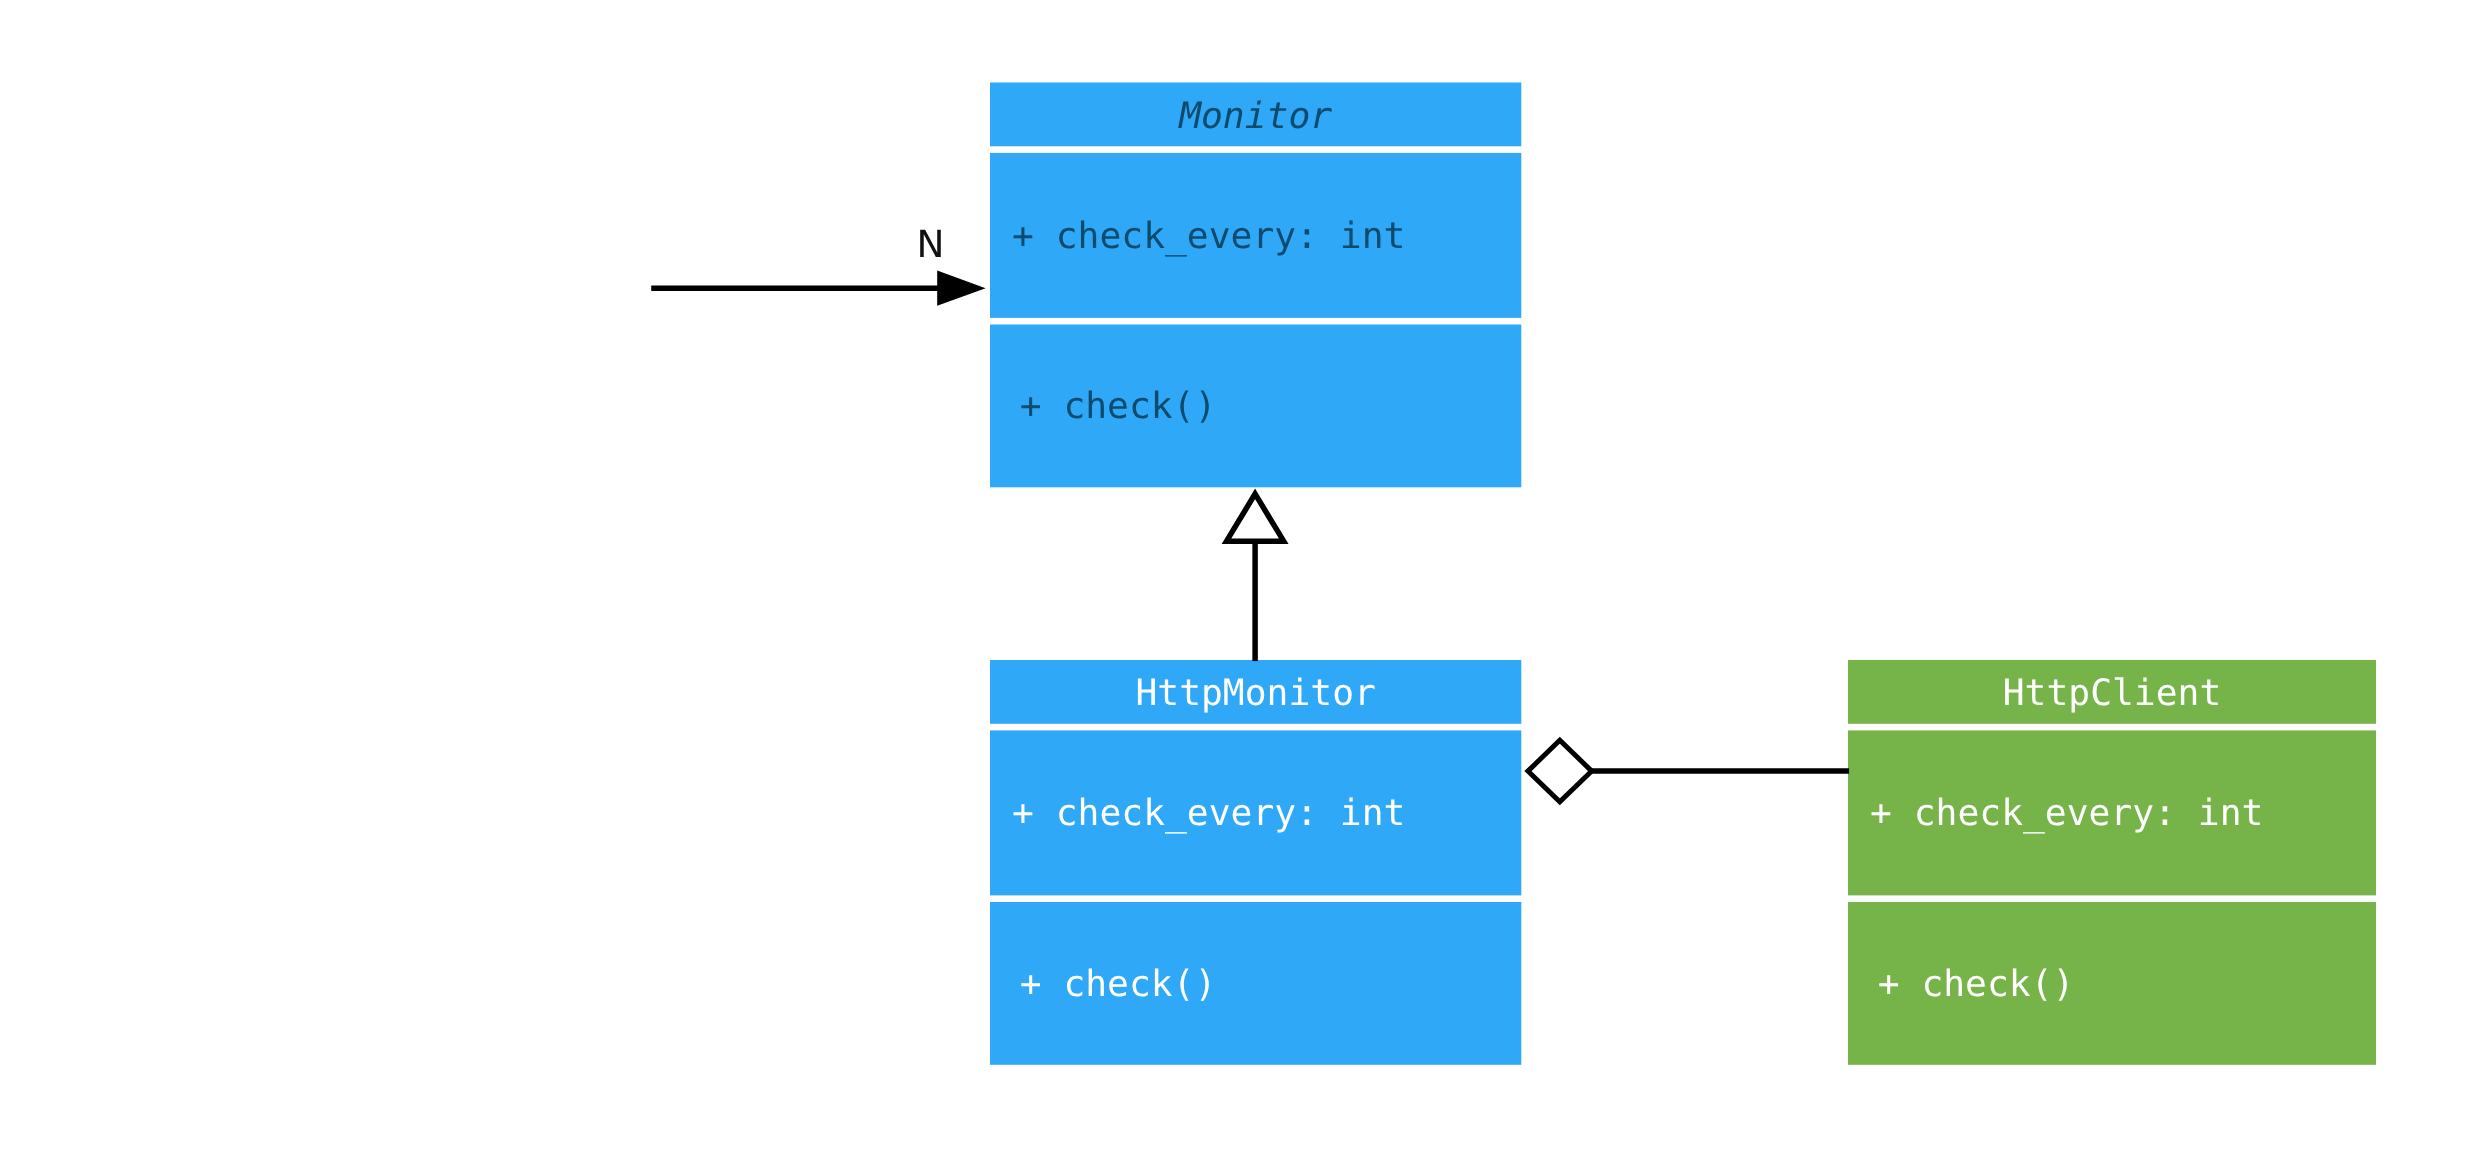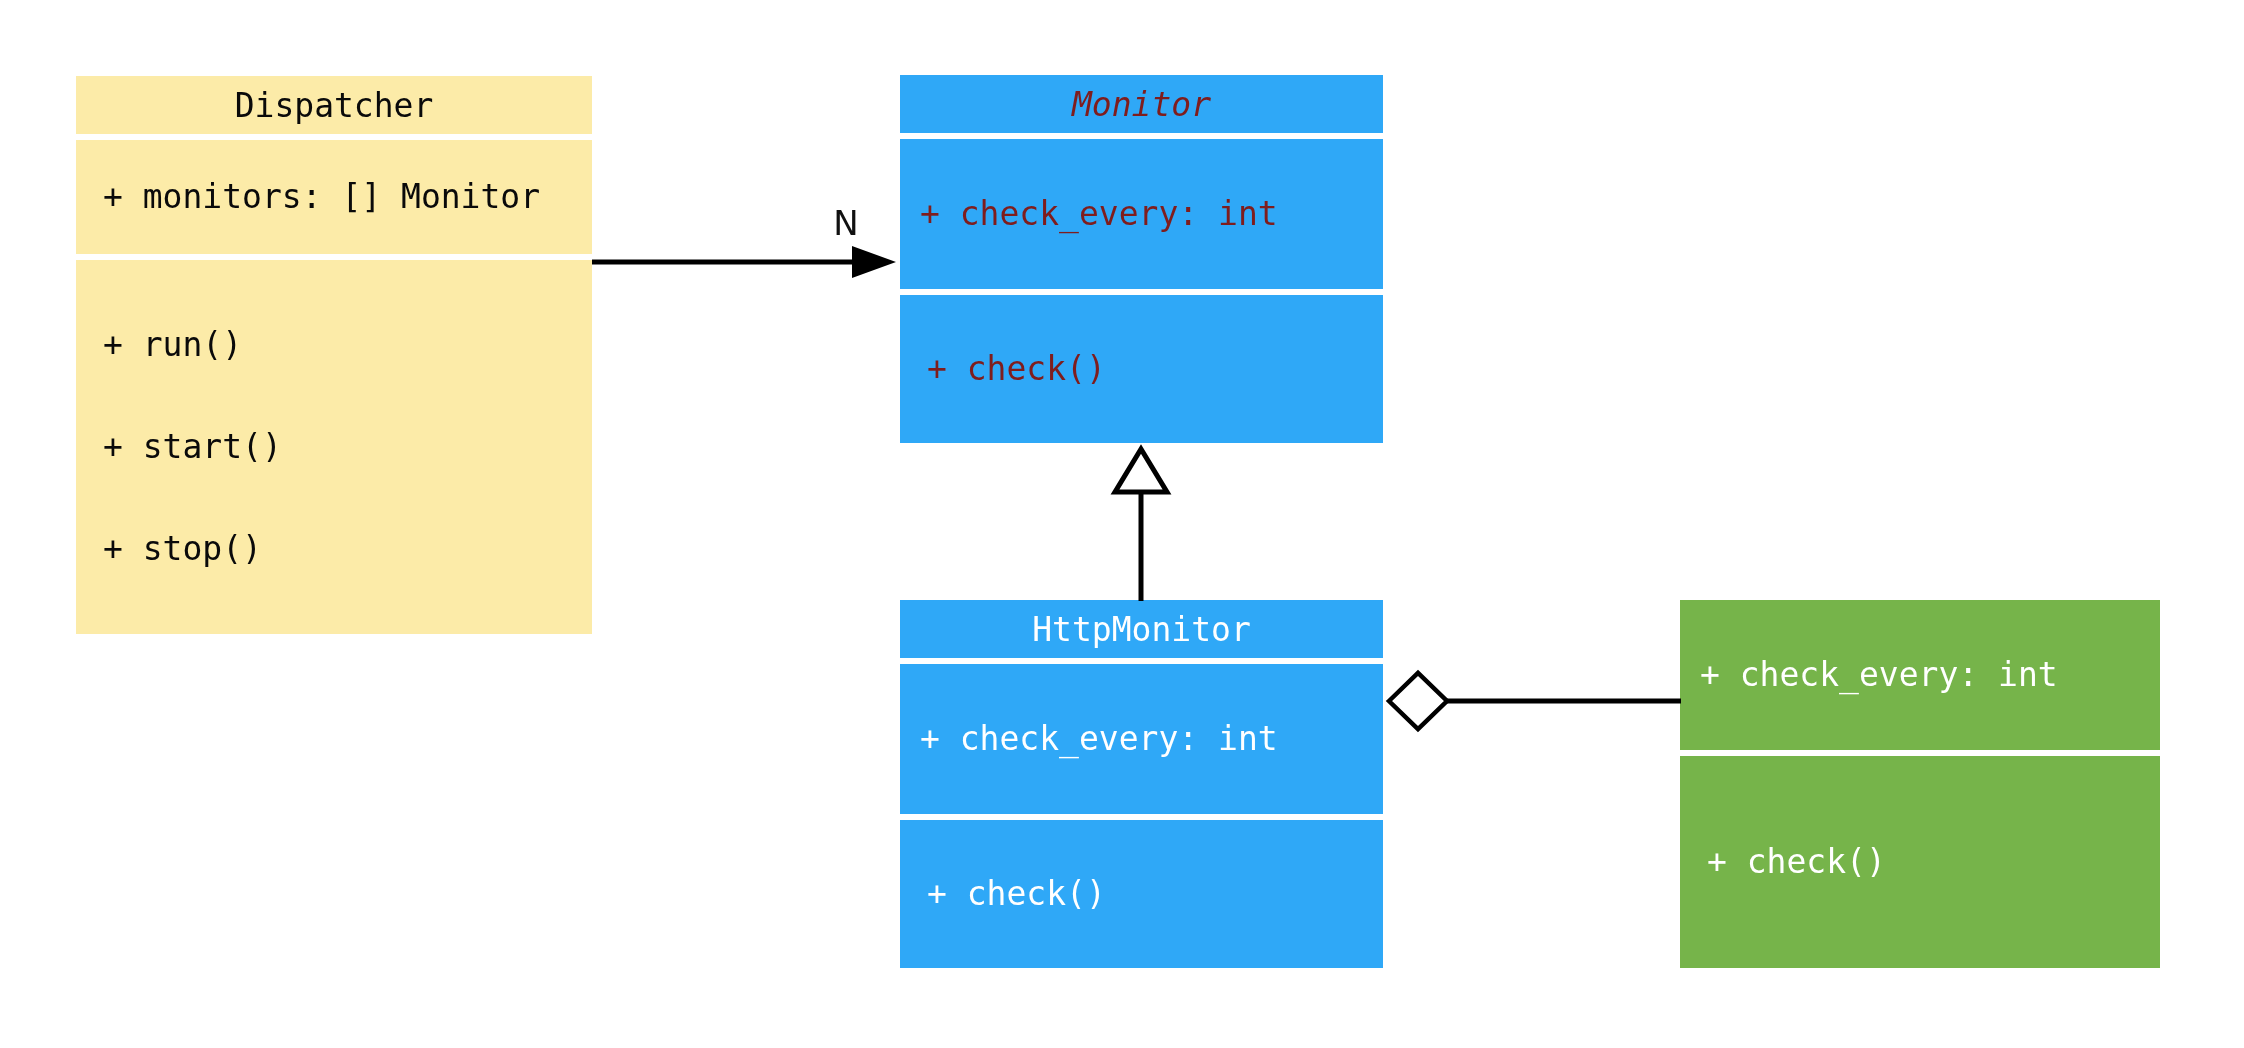--- a/index.html
+++ b/index.html
@@ -57,55 +57,43 @@
     font-family: "DejaVu Sans", "Liberation Sans", sans-serif;
     font-size: 34px;
     color: #111111;
   }
 </style>
 </head>
 <body>
 
 <div class="canvas">
 
-  <div class="uml-class box-a" style="left: 76px; top: 76px; width: 516px; height: 368px; color: rgb(10, 10, 10);">
-    <div class="sec sec-title" style="background: rgb(252, 235, 168);">Dispatcher</div>
-    <div class="sec sec-attrs" style="background: rgb(252, 235, 168);">
-      <div class="lines">+ monitors: [] Monitor</div>
-    </div>
-    <div class="sec sec-methods" style="background: rgb(252, 235, 168);">
-      <div class="lines">
-        <div>+ run()</div>
-        <div>+ start()</div>
-        <div>+ stop()</div>
-      </div>
-    </div>
-  </div>
 
-  <div class="uml-class box-b" style="left: 900px; top: 75px; width: 483px; height: 368px; color: #7f1d1d;">
+  <div class="uml-class box-b" style="left: 900px; top: 75px; width: 483px; height: 368px; color: #0c4a6e;">
     <div class="sec sec-title abstract" style="background: rgb(47, 168, 247);">Monitor</div>
     <div class="sec sec-attrs" style="background: rgb(47, 168, 247);">
       <div class="lines">+ check_every: int</div>
     </div>
     <div class="sec sec-methods" style="background: rgb(47, 168, 247);">
       <div class="lines">+ check()</div>
     </div>
   </div>
 
   <div class="uml-class box-b" style="left: 900px; top: 600px; width: 483px; height: 368px; color: rgb(255, 255, 255);">
     <div class="sec sec-title" style="background: rgb(47, 168, 247);">HttpMonitor</div>
     <div class="sec sec-attrs" style="background: rgb(47, 168, 247);">
       <div class="lines">+ check_every: int</div>
     </div>
     <div class="sec sec-methods" style="background: rgb(47, 168, 247);">
       <div class="lines">+ check()</div>
     </div>
   </div>
 
   <div class="uml-class box-b" style="left: 1680px; top: 600px; width: 480px; height: 368px; color: rgb(255, 255, 255);">
+    <div class="sec sec-title" style="background: rgb(118, 180, 74);">HttpClient</div>
     <div class="sec sec-attrs" style="background: rgb(118, 180, 74);">
       <div class="lines">+ check_every: int</div>
     </div>
     <div class="sec sec-methods" style="background: rgb(118, 180, 74);">
       <div class="lines">+ check()</div>
     </div>
   </div>
 
   <svg class="connectors" width="2244" height="1048" viewBox="0 0 2244 1048">
 

